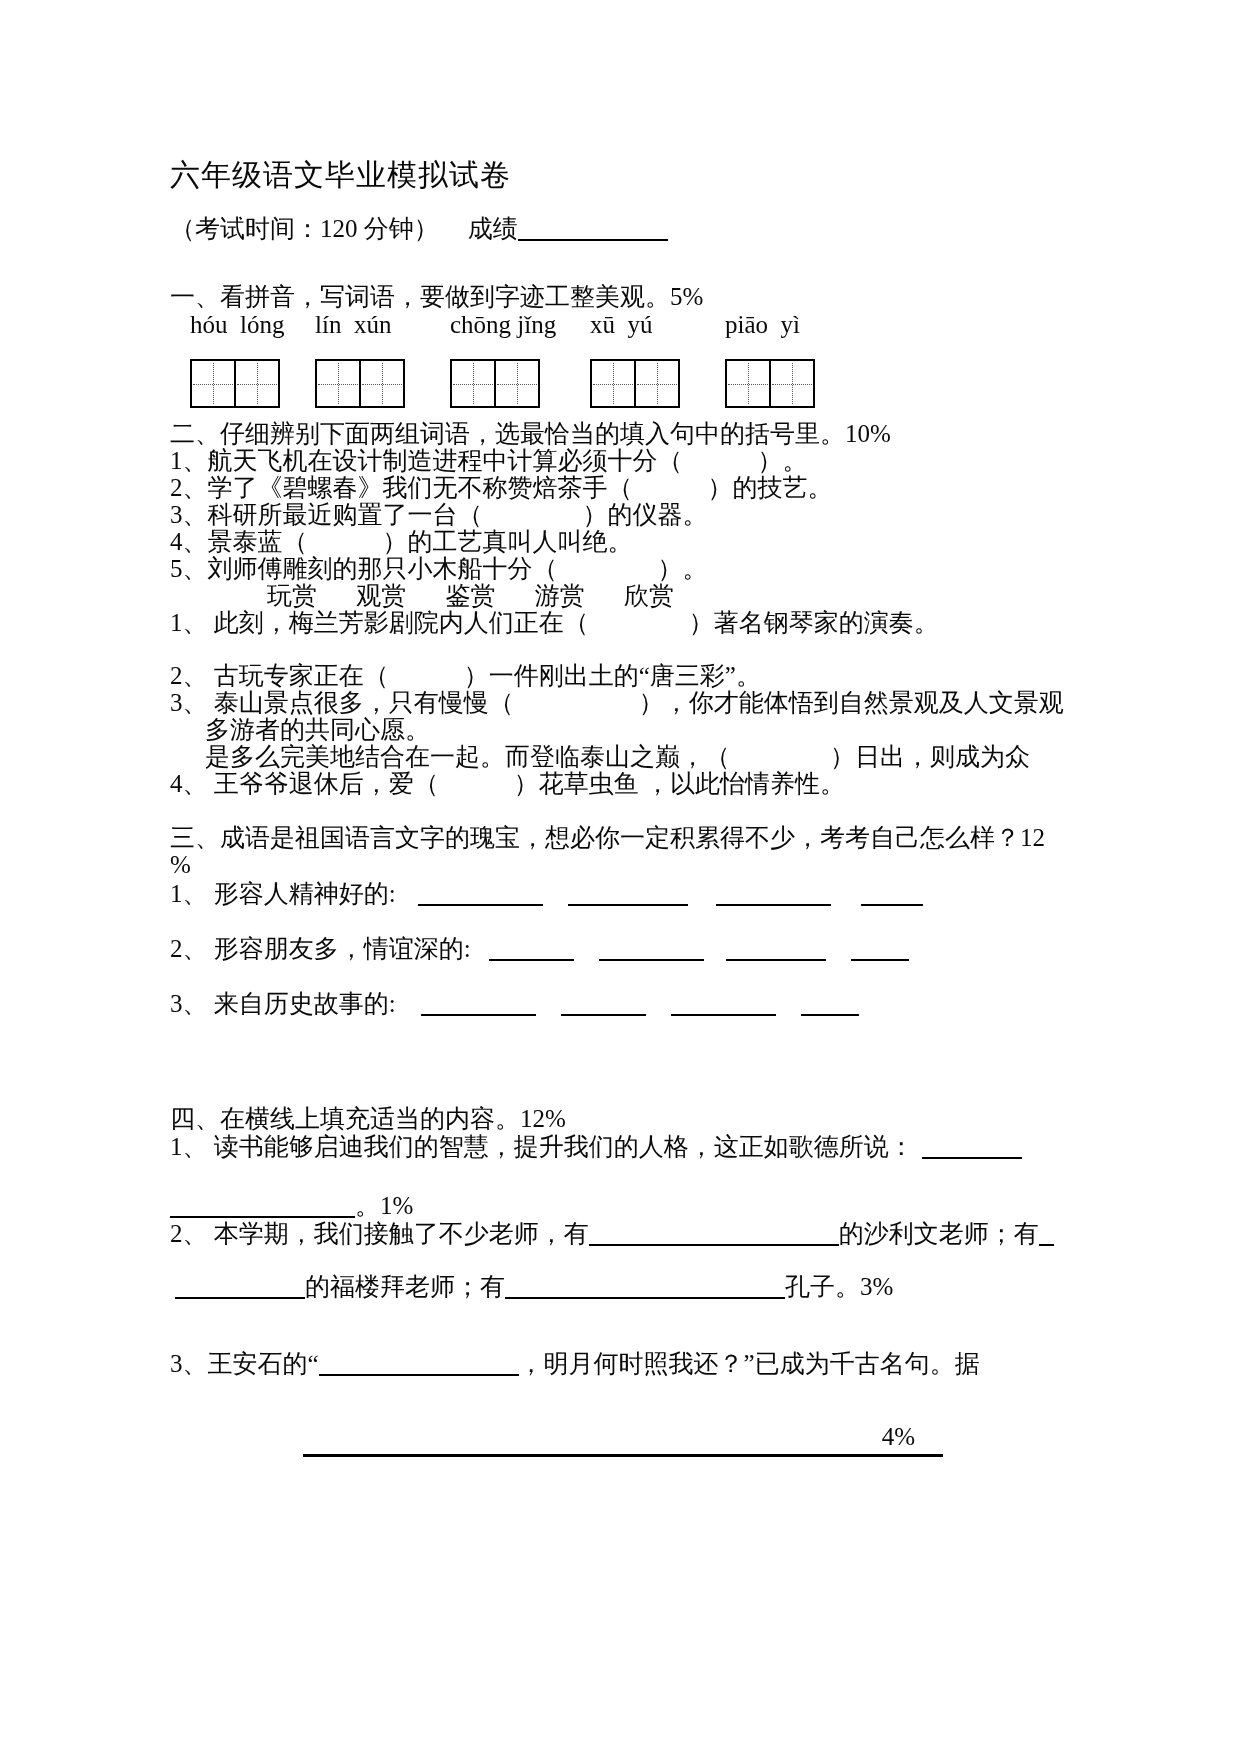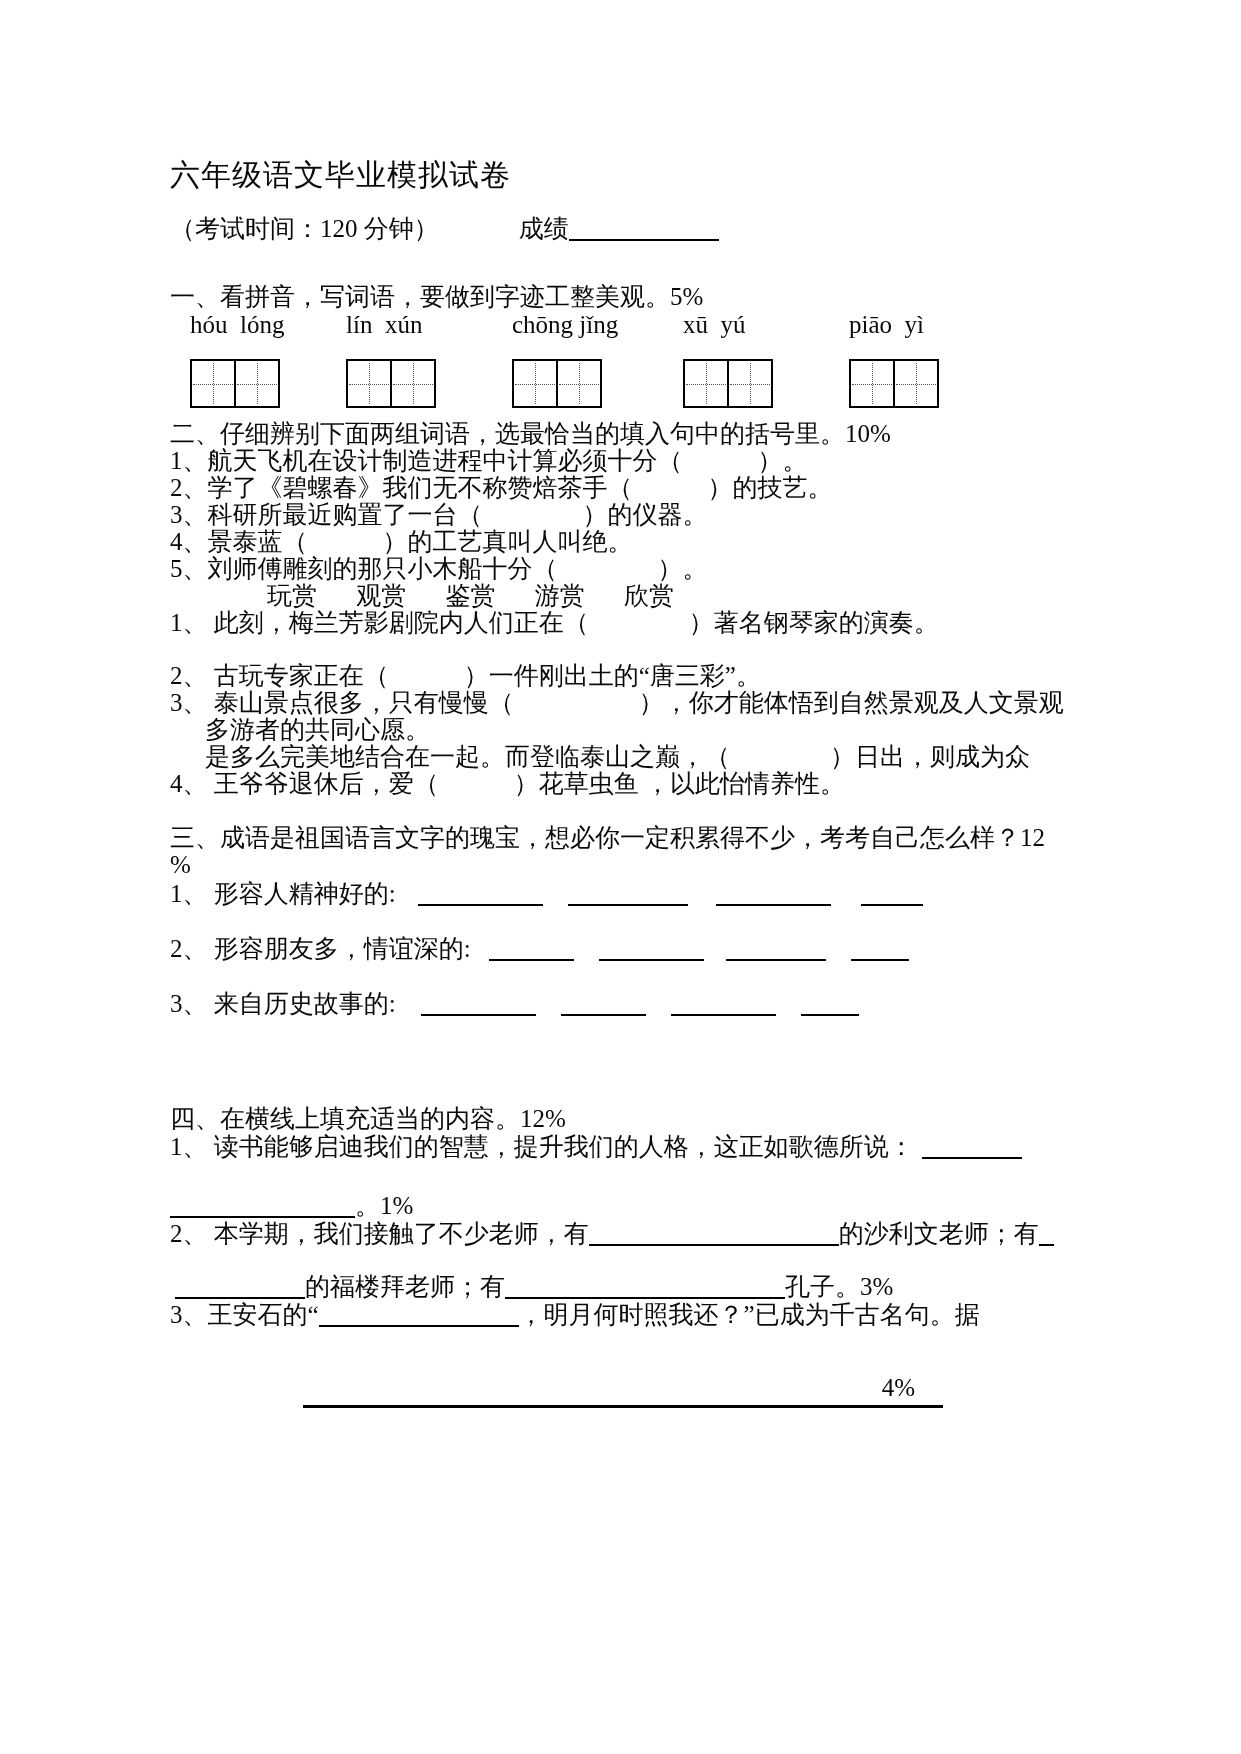--- a/index.html
+++ b/index.html
@@ -8,45 +8,45 @@
     color:#0a0a0a;
     font-family:"Liberation Serif","DejaVu Serif",serif;
     font-size:25px;
     -webkit-font-smoothing:antialiased;
   }
   .page{padding:155px 95px 0 170px;position:relative;}
   .pre{white-space:pre;}
 
   .title{font-size:30px;font-weight:normal;margin:0;line-height:40px;letter-spacing:1px;}
   .subtitle{margin-top:19px;line-height:30px;white-space:nowrap;}
-  .subtitle .score{margin-left:80px;}
+  .subtitle .score{margin-left:29px;}
 
   .sec-heading{line-height:27px;white-space:nowrap;}
   .h-s1{margin-top:39px;}
   .h-s2{margin-top:12px;}
   .h-s3{margin-top:27px;white-space:normal;}
   .h-s4{margin-top:88px;}
 
   
-  .pw-row{display:flex;padding-left:20px;margin-top:1px;line-height:27px;gap:31px;}
+  .pw-row{display:flex;padding-left:20px;margin-top:1px;line-height:27px;}
   .pw-col{flex:0 0 auto;}
   .c1{width:125px;} .c2{width:135px;} .c3{width:140px;} .c4{width:135px;} .c5{width:auto;text-align:center;}
   .pinyin-row{font-size:25px;}
   .boxes-row{margin-top:21px;}
 
   .tian-group{display:flex;border:2px solid #000;width:max-content;background:#fff;}
   .tian-cell{width:42px;height:45px;position:relative;}
   .tian-cell + .tian-cell{border-left:2px solid #000;}
   .tian-cell::before{content:"";position:absolute;left:50%;top:2px;bottom:2px;border-left:1px dotted #555;}
   .tian-cell::after{content:"";position:absolute;top:50%;left:1px;right:1px;border-top:1px dotted #555;}
 
   .word-bank{padding-left:97px;line-height:27px;white-space:nowrap;}
   .word-bank .w + .w{margin-left:33px;}
   .mt26{margin-top:26px;} .mt27{margin-top:27px;} .mt1{margin-top:1px;}
-  .mt31{margin-top:31px;} .mt25{margin-top:25px;} .mt49{}
+  .mt31{margin-top:31px;} .mt25{margin-top:25px;} .mt49{margin-top:49px;}
 
   .q-item{line-height:27px;white-space:nowrap;}
   .q-cont{padding-left:35px;}
   .indent5{padding-left:5px;}
 
   .blank{display:inline-block;height:1em;border-bottom:2px solid #000;vertical-align:-4px;}
   .w15{width:15px;} .w55{width:55px;} .w58{width:58px;} .w62{width:62px;}
   .w85{width:85px;} .w100{width:100px;} .w105{width:105px;}
   .w115{width:115px;} .w120{width:120px;} .w125{width:125px;} .w130{width:130px;}
   .w150{width:150px;} .w185{width:185px;} .w200{width:200px;} .w250{width:250px;}

